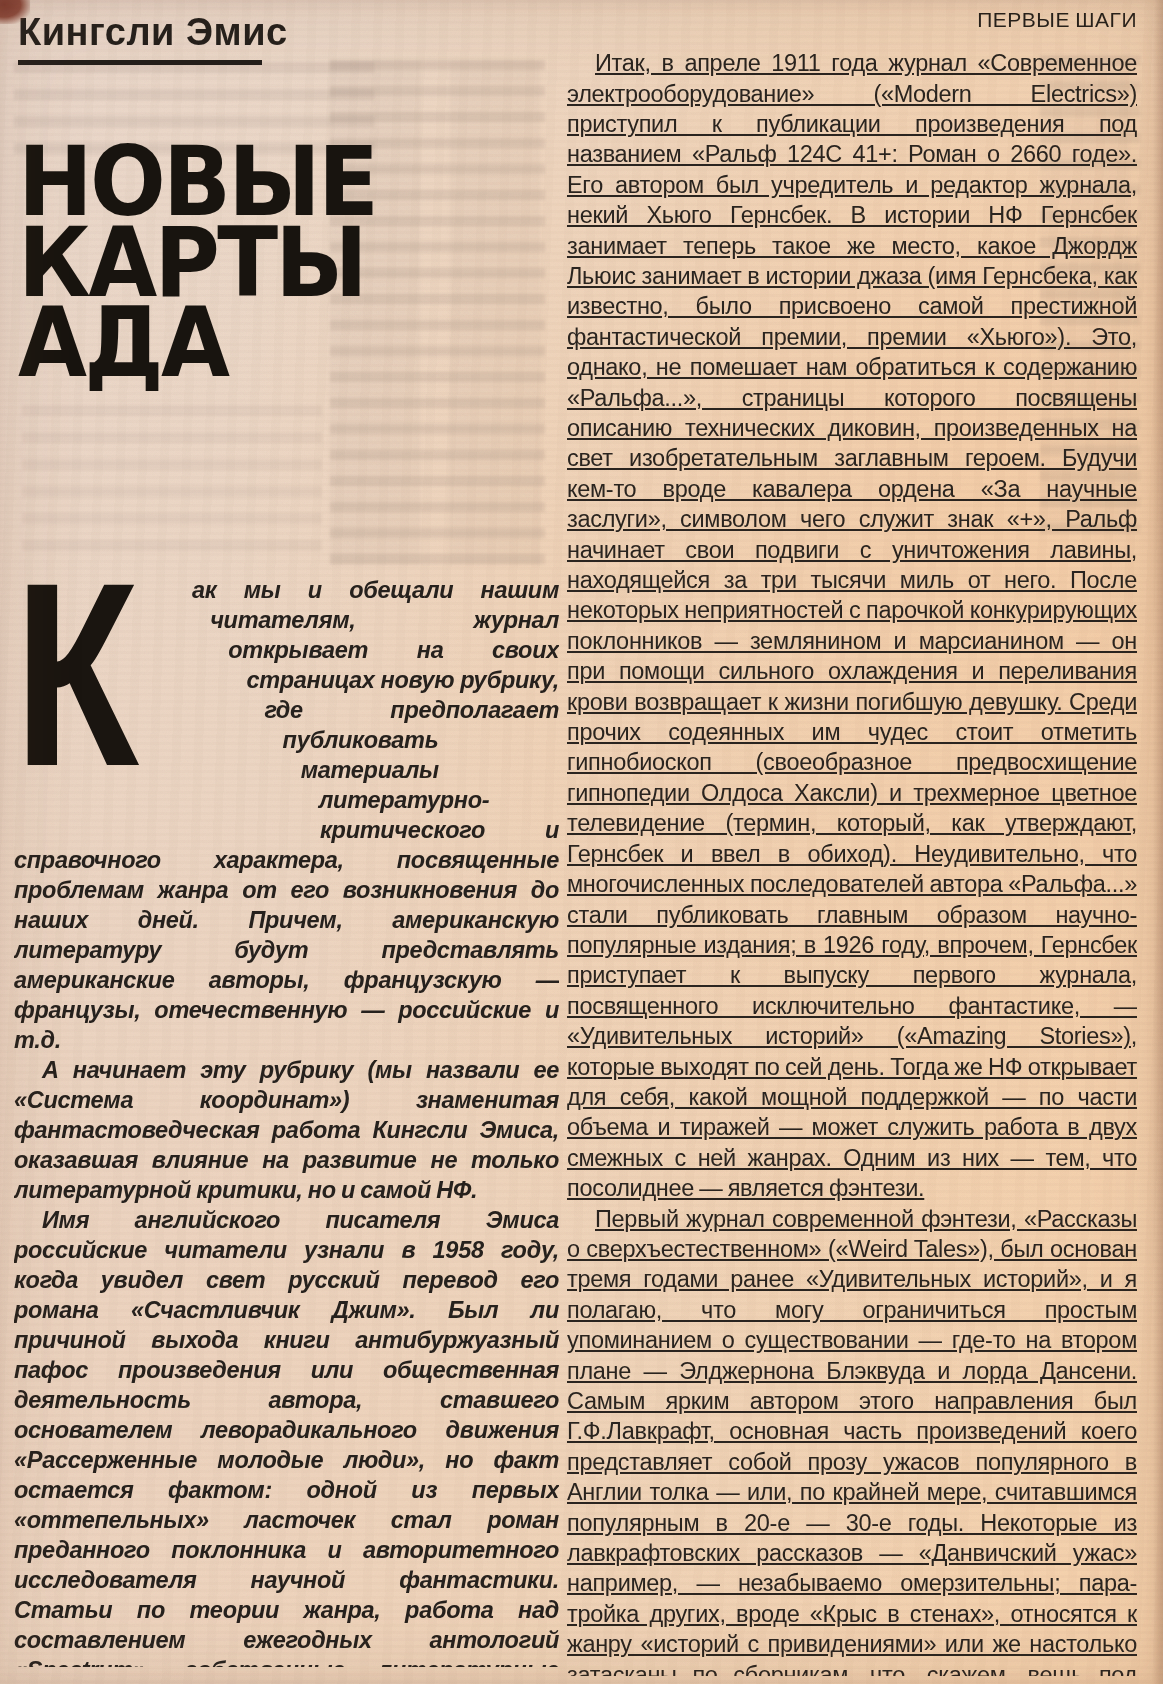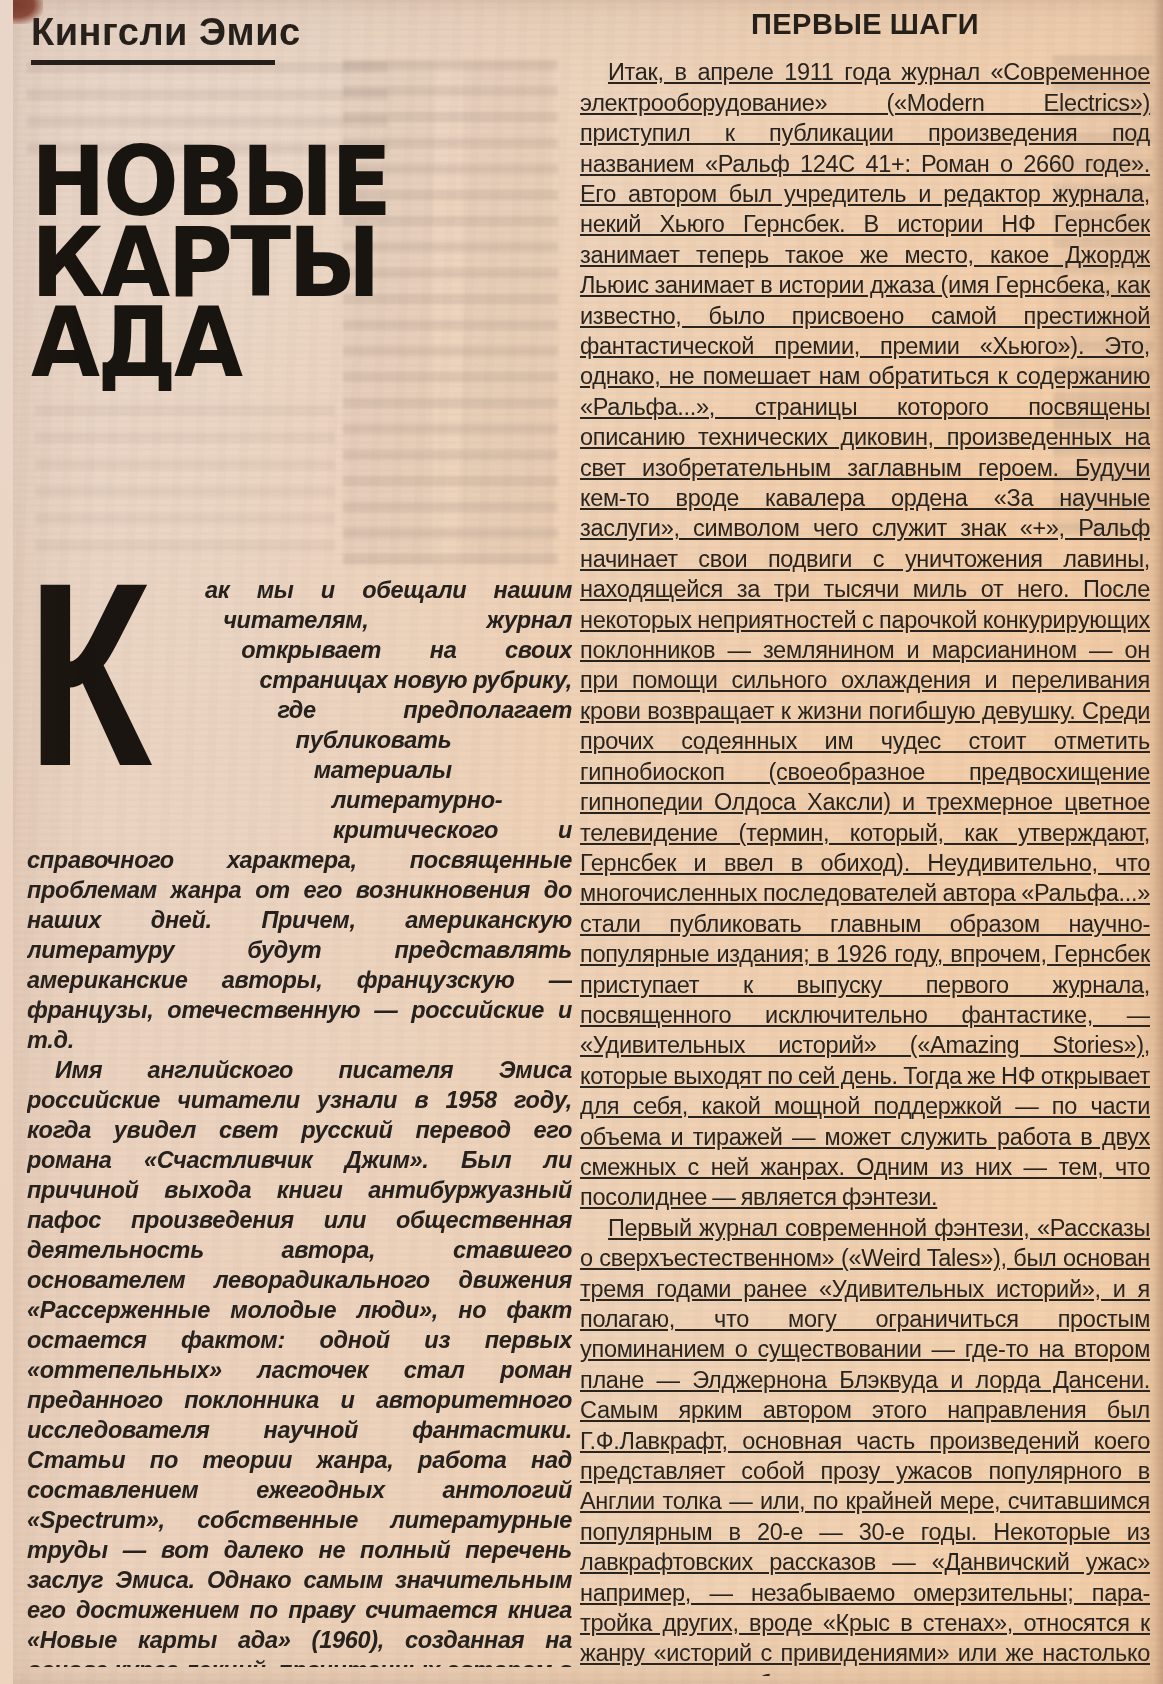--- a/index.html
+++ b/index.html
@@ -4,21 +4,21 @@
 <style>
   html,body{margin:0;padding:0;}
   body{
     width:1163px;height:1684px;position:relative;overflow:hidden;
     font-family:"Liberation Sans",sans-serif;
     background:
       radial-gradient(ellipse at 85% 30%, rgba(246,198,152,.55) 0%, rgba(246,198,152,0) 55%),
       radial-gradient(ellipse at 10% 80%, rgba(236,206,184,.5) 0%, rgba(236,206,184,0) 60%),
       linear-gradient(112deg,#e9d6c9 0%,#ecd7c4 35%,#f1d3b4 70%,#f5cfa8 100%);
   }
-  .page{position:absolute;inset:0;margin-left:13px;}
+  .page{position:absolute;inset:0;}
   
   .mottle{position:absolute;inset:0;pointer-events:none;opacity:.55;
     background:
       repeating-linear-gradient(180deg, rgba(150,130,118,.05) 0 3px, rgba(255,245,235,.04) 3px 7px),
       repeating-linear-gradient(92deg, rgba(150,130,118,.04) 0 9px, rgba(255,248,240,.03) 9px 22px);
     filter:blur(.4px);}
   .vignette{position:absolute;inset:0;pointer-events:none;
     box-shadow:inset 0 0 90px rgba(130,85,50,.14), inset -8px 0 18px rgba(90,40,25,.10);}
   
   .ghost{position:absolute;pointer-events:none;filter:blur(1.6px);
@@ -46,21 +46,21 @@
   .left-body p{margin:0;}
   .left-body p.indent{text-indent:28px;}
   .dropcap-box{float:left;width:306px;height:242px;margin:2px 10px 0 0;
     shape-outside:polygon(0 0,160px 0,306px 242px,0 242px);}
   .dropcap{display:inline-block;font-style:normal;font-weight:bold;color:#1a1510;
     font-size:262px;line-height:196px;transform:scaleX(.78);transform-origin:left top;}
 
   
   .right-col{position:absolute;left:567px;top:8px;width:570px;height:1668px;overflow:hidden;
     color:#2a241f;font-size:23.5px;line-height:30.4px;letter-spacing:-.3px;word-spacing:-1px;text-align:justify;}
-  .right-heading{font-weight:bold;font-size:29px;text-align:center;letter-spacing:.5px;
+  .right-heading{font-weight:normal;font-size:21px;text-align:right;letter-spacing:.5px;
     color:#241f1a;margin:0 0 16px 0;line-height:1.15;}
   .right-col p{margin:0;text-indent:28px;text-decoration:underline;}
 </style>
 </head>
 <body>
 
 <div class="page">
 
   <div class="mottle"></div>
 
@@ -75,20 +75,21 @@
   </div>
 
   <div class="title">
     <div>НОВЫЕ</div>
     <div>КАРТЫ</div>
     <div>АДА</div>
   </div>
 
   <div class="left-body">
     <p><span class="dropcap-box"><span class="dropcap">К</span></span><span>ак мы и обещали нашим читателям, журнал открывает на своих страницах новую рубрику, где предполагает публиковать материалы литературно-критического и справочного характера, посвященные проблемам жанра от его возникновения до наших дней. Причем, американскую литературу будут представлять американские авторы, французскую — французы, отечественную — российские и т.д.</span></p>
+    <p class="indent">А начинает эту рубрику (мы назвали ее «Система координат») знаменитая фантастоведческая работа Кингсли Эмиса, оказавшая влияние на развитие не только литературной критики, но и самой НФ.</p>
     <p class="indent">Имя английского писателя Эмиса российские читатели узнали в 1958 году, когда увидел свет русский перевод его романа «Счастливчик Джим». Был ли причиной выхода книги антибуржуазный пафос произведения или общественная деятельность автора, ставшего основателем леворадикального движения «Рассерженные молодые люди», но факт остается фактом: одной из первых «оттепельных» ласточек стал роман преданного поклонника и авторитетного исследователя научной фантастики. Статьи по теории жанра, работа над составлением ежегодных антологий «Spectrum», собственные литературные труды — вот далеко не полный перечень заслуг Эмиса. Однако самым значительным его достижением по праву считается книга «Новые карты ада» (1960), созданная на основе курса лекций, прочитанных автором в Принстонском университете. Во вступительной главе, уже публиковавшейся в России, Эмис пытается дать определение научной фантастике и приходит к выводу, что «это раздел художественной прозы, имеющий дело с ситуациями, которые в нашем мире невозможны, но постулируются писателями на базе научно-технических новшеств либо на основе псевдонауки или псевдотехники земного или неземного происхождения». Такая формулировка позволяет Эмису провести четкую границу между НФ и фэнтези: если первая «сохраняет некоторое уважение к научным фактам», пусть даже вымышленным, то вторая их полностью игнорирует. Наконец, отдав должное всем корифеям жанра от Лукиана до Уэллса, писатель переходит к истории современной фантастики.</p>
   </div>
 
   <div class="right-col">
     <h2 class="right-heading">ПЕРВЫЕ ШАГИ</h2>
     <p>Итак, в апреле 1911 года журнал «Современное электрооборудование» («Modern Electrics») приступил к публикации произведения под названием «Ральф 124С 41+: Роман о 2660 годе». Его автором был учредитель и редактор журнала, некий Хьюго Гернсбек. В истории НФ Гернсбек занимает теперь такое же место, какое Джордж Льюис занимает в истории джаза (имя Гернсбека, как известно, было присвоено самой престижной фантастической премии, премии «Хьюго»). Это, однако, не помешает нам обратиться к содержанию «Ральфа...», страницы которого посвящены описанию технических диковин, произведенных на свет изобретательным заглавным героем. Будучи кем-то вроде кавалера ордена «За научные заслуги», символом чего служит знак «+», Ральф начинает свои подвиги с уничтожения лавины, находящейся за три тысячи миль от него. После некоторых неприятностей с парочкой конкурирующих поклонников — землянином и марсианином — он при помощи сильного охлаждения и переливания крови возвращает к жизни погибшую девушку. Среди прочих содеянных им чудес стоит отметить гипнобиоскоп (своеобразное предвосхищение гипнопедии Олдоса Хаксли) и трехмерное цветное телевидение (термин, который, как утверждают, Гернсбек и ввел в обиход). Неудивительно, что многочисленных последователей автора «Ральфа...» стали публиковать главным образом научно-популярные издания; в 1926 году, впрочем, Гернсбек приступает к выпуску первого журнала, посвященного исключительно фантастике, — «Удивительных историй» («Amazing Stories»), которые выходят по сей день. Тогда же НФ открывает для себя, какой мощной поддержкой — по части объема и тиражей — может служить работа в двух смежных с ней жанрах. Одним из них — тем, что посолиднее — является фэнтези.</p>
     <p>Первый журнал современной фэнтези, «Рассказы о сверхъестественном» («Weird Tales»), был основан тремя годами ранее «Удивительных историй», и я полагаю, что могу ограничиться простым упоминанием о существовании — где-то на втором плане — Элджернона Блэквуда и лорда Дансени. Самым ярким автором этого направления был Г.Ф.Лавкрафт, основная часть произведений коего представляет собой прозу ужасов популярного в Англии толка — или, по крайней мере, считавшимся популярным в 20-е — 30-е годы. Некоторые из лавкрафтовских рассказов — «Данвичский ужас» например, — незабываемо омерзительны; пара-тройка других, вроде «Крыс в стенах», относятся к жанру «историй с привидениями» или же настолько затасканы по сборникам, что, скажем, вещь под заголовком «Краска из космоса» иногда пробивается и на страницы НФ-антологий — главным образом, как мне кажется, из-за своего названия. Литературные достоинства этих текстов невелики, однако Лавкрафт умудряется создать впечатление, будто они нечто большее, нежели материал для психоаналитика (что справедливо для очень многих фэнтези и почти всей ранней научной фантастики); трудности же, возникающие при попытке определить жанровую принадлежность некоторых его работ, являются закономерным следствием неразберихи, которая была характерна для нереалистической прозы в период ее мучительного внутреннего «расщепления».</p>
 
   </div>
 

